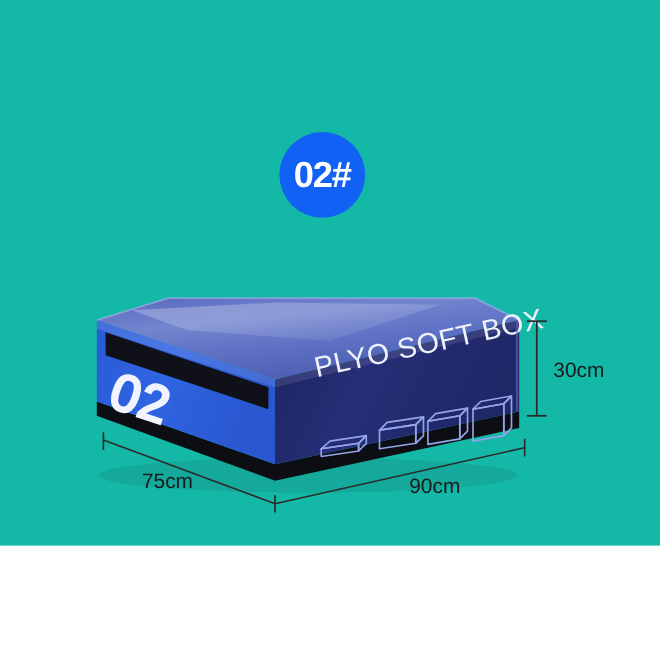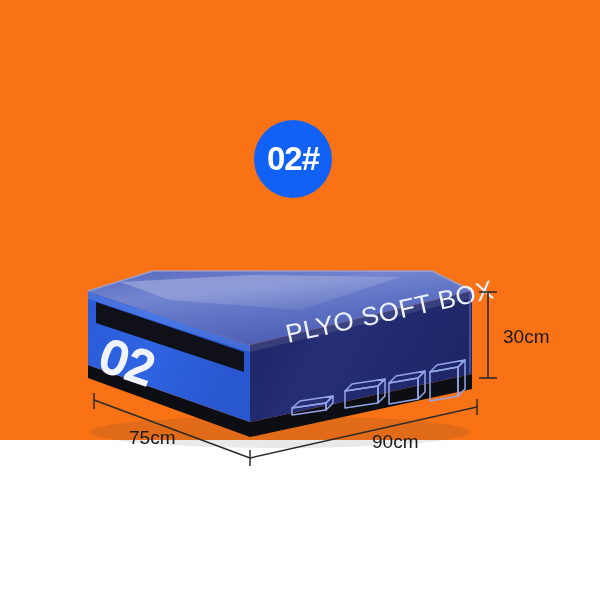--- a/index.html
+++ b/index.html
@@ -9,22 +9,22 @@
   body {
     width: 600px;
     height: 600px;
     background: #ffffff;
     font-family: "Liberation Sans", sans-serif;
     overflow: hidden;
   }
   #stage {
     position: relative;
     width: 600px;
-    height: 440px;
-    background: #f97316;
+    height: 496px;
+    background: #14b8a6;
   }
 
   
   .badge {
     position: absolute;
     left: 254px;
     top: 120px;
     width: 78px;
     height: 78px;
     border-radius: 50%;

